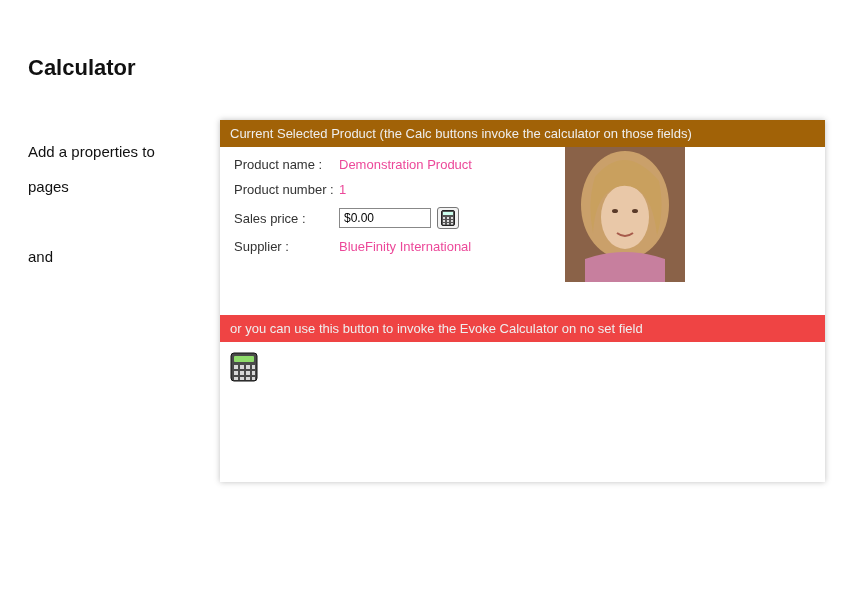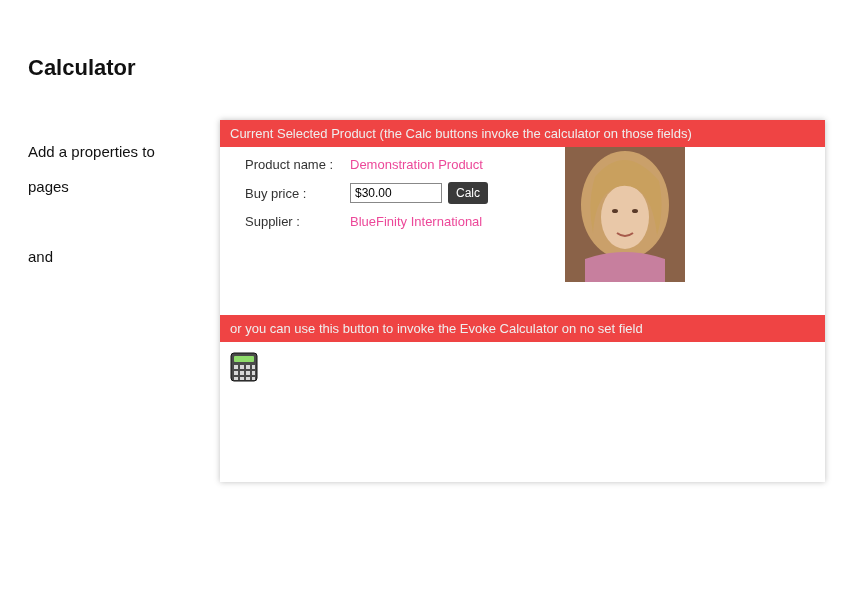--- a/index.html
+++ b/index.html
@@ -32,28 +32,28 @@
   }
   .panel {
     position: absolute;
     left: 220px;
     top: 120px;
     width: 605px;
     box-shadow: 0 0 6px rgba(0,0,0,0.25);
     background: #fff;
   }
   .bar {
-    background: #ef4444;
+    background: #a16207;
     color: #eee;
     font-size: 13px;
     padding: 6px 10px;
   }
   .content {
     position: relative;
-    padding: 10px 10px 8px 25px;
+    padding: 10px 10px 8px 14px;
     min-height: 150px;
   }
   .row {
     display: flex;
     align-items: center;
     margin-bottom: 10px;
     font-size: 13px;
     color: #333;
   }
   .label {
@@ -150,27 +150,47 @@
           <rect x="20" y="112" width="80" height="30" fill="#c77f9e"></rect>
           <path d="M20 112 Q60 98 100 112 L100 135 L20 135 Z" fill="#c77f9e"></path>
         </svg>
       </div>
 
       <div class="row">
         <span class="label">Product name :</span>
         <span class="value">Demonstration Product</span>
       </div>
 
-
-
       <div class="row">
-        <span class="label">Buy price :</span>
-        <input class="field-input" value="$30.00" style="">
-        <button class="calc-btn-dark">Calc</button>
-      </div>
+        <span class="label">Product number :</span>
+        <span class="value">1</span>
+      </div>
+
+      <div class="row">
+        <span class="label">Sales price :</span>
+        <input class="field-input" value="$0.00" style="">
+        <button class="calc-btn-small">
+          <span>
+            <svg width="14" height="16" viewBox="0 0 14 16">
+              <rect x="0.5" y="0.5" width="13" height="15" rx="1.5" fill="#555" stroke="#222"></rect>
+              <rect x="2" y="2" width="10" height="3" fill="#cfe"></rect>
+              <rect x="2" y="7" width="2" height="2" fill="#ddd"></rect>
+                <rect x="6" y="7" width="2" height="2" fill="#ddd"></rect>
+                <rect x="10" y="7" width="2" height="2" fill="#ddd"></rect>
+              <rect x="2" y="10" width="2" height="2" fill="#ddd"></rect>
+                <rect x="6" y="10" width="2" height="2" fill="#ddd"></rect>
+                <rect x="10" y="10" width="2" height="2" fill="#ddd"></rect>
+              <rect x="2" y="13" width="2" height="1.5" fill="#ddd"></rect>
+                <rect x="6" y="13" width="2" height="1.5" fill="#ddd"></rect>
+                <rect x="10" y="13" width="2" height="1.5" fill="#ddd"></rect>
+            </svg>
+          </span>
+        </button>
+      </div>
+
 
       <div class="row" style="margin-bottom:0;">
         <span class="label">Supplier :</span>
         <span class="value">BlueFinity International</span>
       </div>
 
     </div>
 
     <div class="bar2">or you can use this button to invoke the Evoke Calculator on no set field</div>
 

